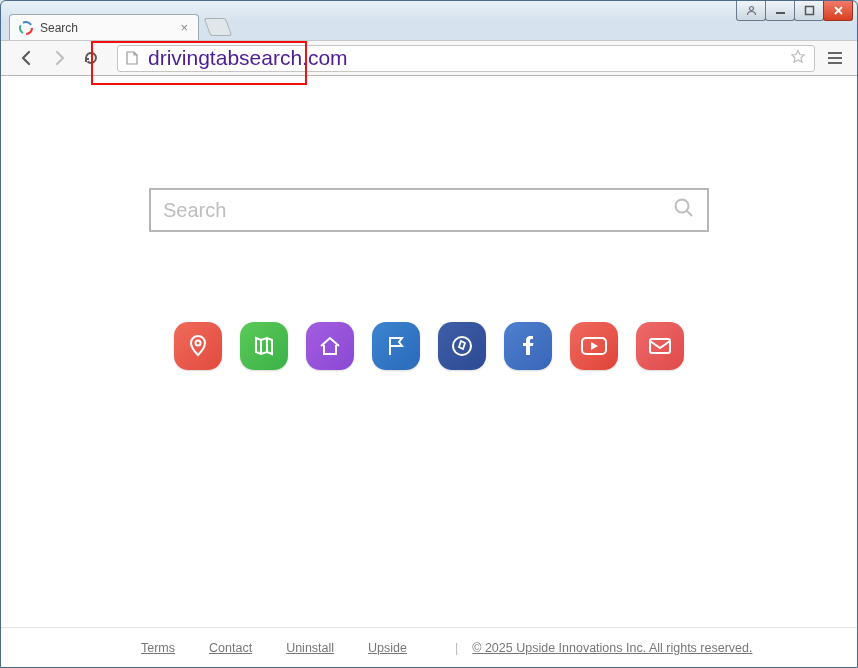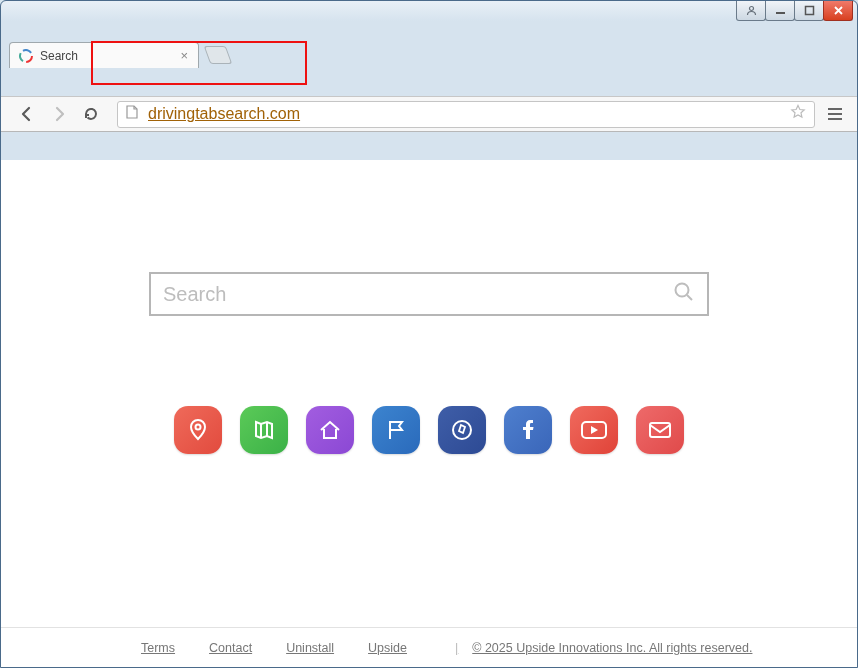--- a/index.html
+++ b/index.html
@@ -12,21 +12,20 @@
   position: relative;
 }
 .window {
   position: absolute;
   inset: 0;
   border: 1px solid #4a6a8a;
   border-radius: 6px 6px 0 0;
   background: linear-gradient(to bottom, #e8f0f7 0, #d6e3ee 20px, #d6e3ee 100%);
   display: flex;
   flex-direction: column;
-  gap: 28px;
 }
 
 .titlebar {
   height: 12px;
   background: transparent;
   position: relative;
 }
 .win-controls {
   position: absolute;
   right: 4px;
@@ -120,24 +119,23 @@
 .omnibox {
   flex: 1;
   height: 27px;
   border: 1px solid #c5c5c5;
   border-radius: 3px;
   background: #fff;
   margin: 0 8px 0 10px;
   display: flex;
   align-items: center;
   padding: 0 8px;
-  font-size: 16px;
-  color: #a16207;
-  position: relative;
-  text-decoration: underline;
+  font-size: 21px;
+  color: #4c1d95;
+  position: relative;
 }
 .omnibox .page-ico { width: 14px; margin-right: 8px; color:#999; }
 .omnibox .star { margin-left: auto; color: #bbb; }
 .menu-btn {
   width: 24px; height:24px;
   display:flex;align-items:center;justify-content:center;color:#666;
 }
 
 .highlight-box {
   position: absolute;

